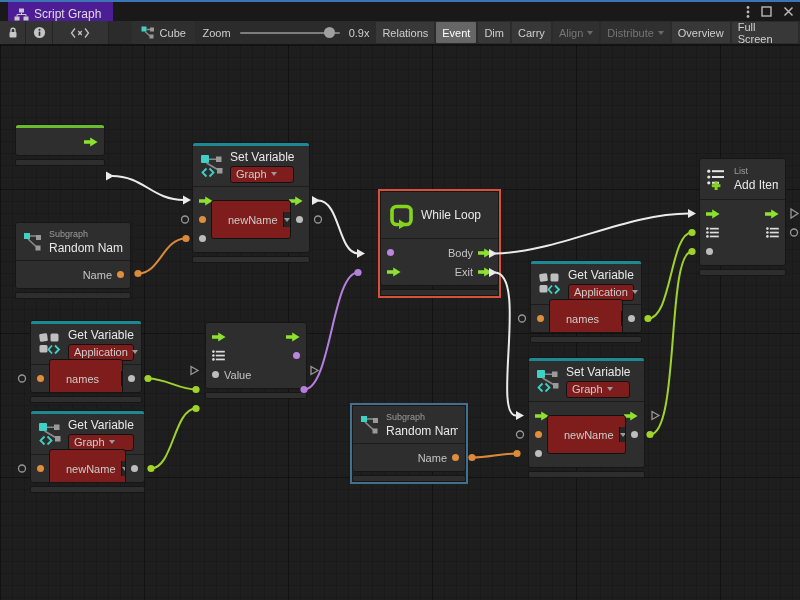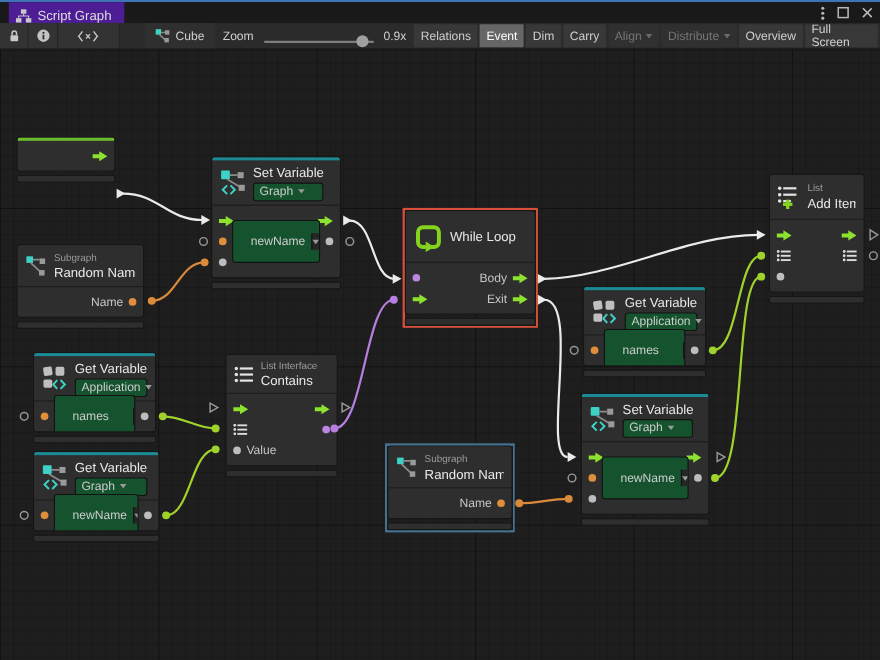--- a/index.html
+++ b/index.html
@@ -9,21 +9,21 @@
   .topline{position:absolute;top:0;left:0;width:800px;height:2px;background:#3e74b4;z-index:10}
   .tabbar{position:absolute;top:2px;left:0;width:800px;height:19px;background:#191919;display:flex;align-items:stretch;z-index:10}
   .tab{margin-left:8px;display:flex;align-items:flex-end;gap:5px;background:#4c1d95;padding:0 12px 0 6px;font-size:12px;color:#dedede}
   .winctl{position:absolute;right:6px;top:2px;height:19px;display:flex;align-items:center;gap:11px;z-index:11}
   .toolbar{position:absolute;top:21px;left:0;width:800px;height:24px;background:#2b2b2b;border-bottom:1px solid #141414;
            display:flex;align-items:center;font-size:11px;color:#cfcfcf;z-index:10;box-sizing:border-box}
   .seg{height:23px;display:flex;align-items:center;justify-content:center;background:#333;border-right:1px solid #242424}
   .seg.w26{width:26px}.seg.w56{width:56px}
   .tgap{width:24px;height:23px;background:#2b2b2b}
   .seg-cube{width:64px;height:23px;display:flex;align-items:center;gap:5px;justify-content:center;background:#2f2f2f}
-  .zoomwrap{display:flex;align-items:flex-end;margin-left:8px}
+  .zoomwrap{display:flex;align-items:center;margin-left:8px}
   .ztrack{position:relative;width:100px;height:2px;background:#7d7d7d;margin:0 9px;border-radius:1px}
   .zhandle{position:absolute;left:84px;top:-5px;width:11px;height:11px;border-radius:50%;background:#a0a0a0}
   .tbtn{height:21px;display:flex;align-items:center;gap:4px;padding:0 6px;background:#383838;margin-right:2px;border-radius:1px;color:#cfcfcf}
   .tbtn.active{background:#666;color:#fff}
   .tbtn.disabled{background:#303030;color:#757575}
   .caret{width:0;height:0;border-left:3.5px solid transparent;border-right:3.5px solid transparent;border-top:4px solid #9a9a9a;display:inline-block}
   .tbtn.disabled .caret{border-top-color:#6a6a6a}
   .mla{margin-left:auto}
   
   .canvas{position:absolute;top:45px;left:0;width:800px;height:555px;background-color:#1e1e1e;
@@ -42,21 +42,21 @@
   .tb-teal{background:#1b8a94}.tb-green{background:#69bc2e}
   .hdr{display:flex;align-items:center;gap:6px;padding:0 7px;border-bottom:1px solid #1c1c1c;background:#2e2e2e}
   .tcol{display:flex;flex-direction:column;justify-content:center;gap:2px;min-width:0}
   .ntitle{font-size:12px;color:#e8e8e8;white-space:nowrap;overflow:hidden}
   .nsub{font-size:9px;color:#9c9c9c;white-space:nowrap}
   .nbody{padding:4px 0}
   .row{height:19px;display:flex;align-items:center;padding:0 6px;gap:5px;font-size:11px;color:#c4c4c4}
   .nfoot{height:5px;background:#2e2e2e;border:1px solid #161616;border-radius:2px;margin-top:3px}
   .dot{width:7px;height:7px;border-radius:50%;flex:none}
   .d-or{background:#e08e3c}.d-gy{background:#bdbdbd}.d-pu{background:#bb86e0}
-  .dd{display:inline-flex;align-items:center;gap:4px;background:#14532d;border:1px solid #121212;border-radius:3px;height:15px;padding:0 5px;color:#ccc;font-size:11px}
+  .dd{display:inline-flex;align-items:center;gap:4px;background:#7f1d1d;border:1px solid #121212;border-radius:3px;height:15px;padding:0 5px;color:#ccc;font-size:11px}
   .dd-split{padding:11px;overflow:hidden}
   .dd-split .dd-label{padding:0 5px;min-width:46px}
   .dd-arr{display:flex;align-items:center;justify-content:center;width:15px;align-self:stretch;border-left:1px solid #121212;background:#262626}
   svg{display:block;flex:none}
 </style>
 </head>
 <body>
 
 <div class="topline"></div>
 
@@ -230,21 +230,21 @@
     <div class="nbody">
       <div class="row" style="justify-content:flex-end">
         <span>Name</span>
         <span class="dot d-or"></span>
       </div>
     </div>
   </div>
   <div class="nfoot"></div>
 </div>
 
-<div class="node sel-red" style="left:368px;top:191px;width:119px">
+<div class="node sel-red" style="left:380px;top:191px;width:119px">
   <div class="nmain">
     <div class="hdr" style="height:46px">
       <svg width="27" height="27" viewBox="0 0 27 27">
         <path d="M10 22.5 H8.5 a4.5 4.5 0 0 1 -4.5 -4.5 V9 a4.5 4.5 0 0 1 4.5 -4.5 h10 a4.5 4.5 0 0 1 4.5 4.5 v9 a4.5 4.5 0 0 1 -4.5 4.5 h-2.5" stroke="#84d41e" stroke-width="3.6" fill="none" stroke-linecap="round"></path>
         <polygon points="11,17.5 19,22.5 11,27" fill="#84d41e"></polygon>
       </svg>
       <span class="ntitle">While Loop</span>
     </div>
     <div class="nbody">
       <div class="row">
@@ -297,34 +297,20 @@
           </span>
         <span class="dot d-gy mla"></span>
       </div>
     </div>
   </div>
   <div class="nfoot"></div>
 </div>
 
 <div class="node" style="left:205px;top:322px;width:102px">
   <div class="nmain">
-    <div class="hdr" style="height:34px">
-      <svg width="18" height="15" viewBox="0 0 18 15">
-        <circle cx="1.8" cy="2" r="1.6" fill="#e4e4e4"></circle>
-          <rect x="5" y="1" width="12" height="2" fill="#e4e4e4"></rect>
-        <circle cx="1.8" cy="7.5" r="1.6" fill="#e4e4e4"></circle>
-          <rect x="5" y="6.5" width="12" height="2" fill="#e4e4e4"></rect>
-        <circle cx="1.8" cy="13" r="1.6" fill="#e4e4e4"></circle>
-          <rect x="5" y="12" width="12" height="2" fill="#e4e4e4"></rect>
-      </svg>
-      <div class="tcol">
-        <span class="nsub">List Interface</span>
-        <span class="ntitle">Contains</span>
-      </div>
-    </div>
     <div class="nbody">
       <div class="row">
         <svg width="14" height="10" viewBox="0 0 14 10">
             <path d="M0 3.2 h6.2 V0.4 L13.6 5 6.2 9.6 V6.8 H0 Z" fill="#8ce22e"></path>
           </svg>
         <svg class="mla" width="14" height="10" viewBox="0 0 14 10">
             <path d="M0 3.2 h6.2 V0.4 L13.6 5 6.2 9.6 V6.8 H0 Z" fill="#8ce22e"></path>
           </svg>
       </div>
       <div class="row">

